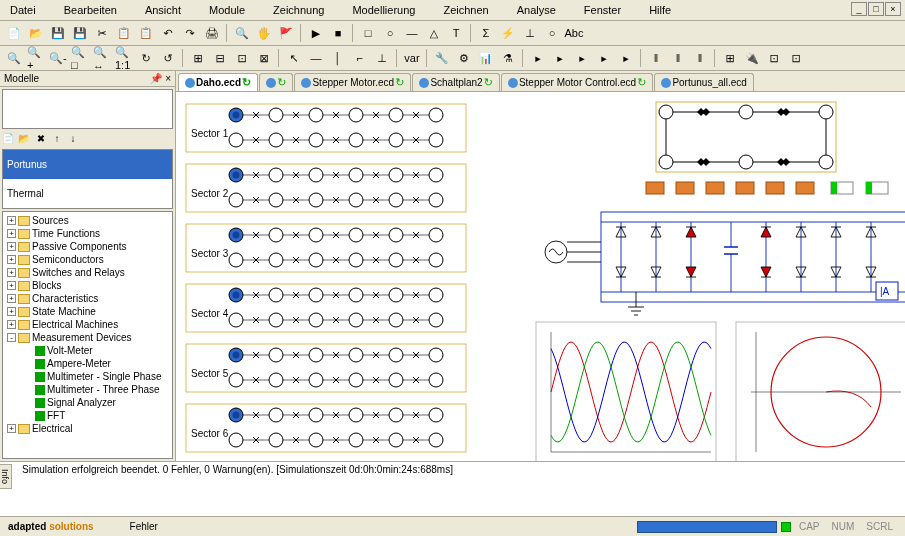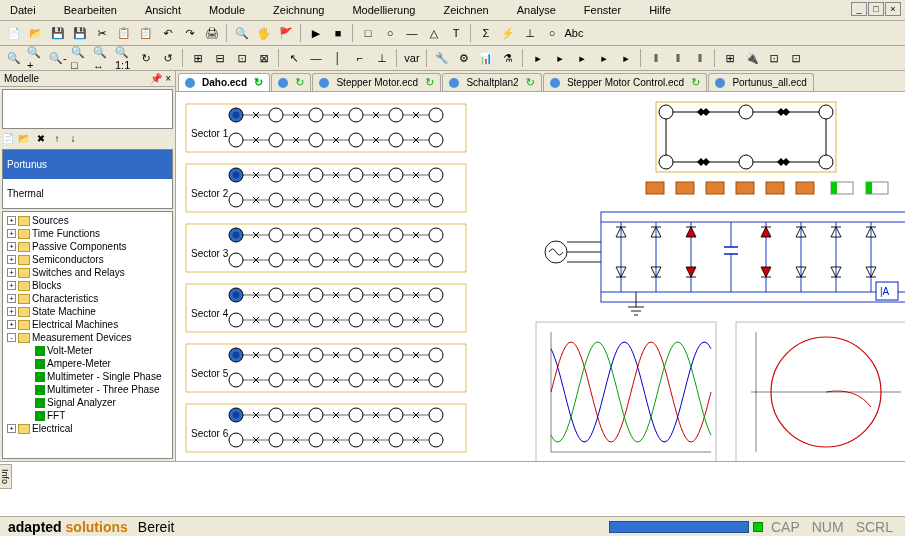--- a/index.html
+++ b/index.html
@@ -21,29 +21,29 @@
 .model-list div { padding: 9px 4px; font-size: 10px; cursor: pointer; }
 .model-list div.selected { background: #316ac5; color: white; }
 .tree { flex: 1; background: white; border: 1px solid #888; margin: 2px; overflow-y: auto; padding: 2px; }
 .tree-item { padding: 1px 2px; font-size: 10px; cursor: pointer; display: flex; align-items: center; gap: 2px; white-space: nowrap; }
 .tree-item .exp { width: 9px; height: 9px; border: 1px solid #888; text-align: center; line-height: 7px; font-size: 8px; }
 .tree-item .folder { width: 12px; height: 10px; background: #f7d774; border: 1px solid #c29a2c; }
 .tree-item .device { width: 10px; height: 10px; background: #00a000; }
 .tree-item.child { padding-left: 30px; }
 .content { flex: 1; display: flex; flex-direction: column; background: white; }
 .tabs { background: #ece9d8; border-bottom: 1px solid #aca899; padding: 2px 2px 0 2px; display: flex; gap: 1px; font-size: 10px; overflow: hidden; }
-.tab { padding: 2px 6px; background: #ece9d8; border: 1px solid #aca899; border-bottom: none; border-radius: 3px 3px 0 0; cursor: pointer; display: flex; align-items: center; gap: 7px; white-space: nowrap; }
+.tab { padding: 2px 6px; background: #ece9d8; border: 1px solid #aca899; border-bottom: none; border-radius: 3px 3px 0 0; cursor: pointer; display: flex; align-items: center; gap: 1px; white-space: nowrap; }
 .tab.active { background: white; font-weight: bold; }
 .tab-icon { width: 10px; height: 10px; background: #4a90d9; border-radius: 50%; }
 .tab-refresh { color: #0a0; font-size: 11px; }
 .canvas { flex: 1; background: white; position: relative; overflow: hidden; }
 svg.diagram { position: absolute; }
 .output-panel { height: 55px; background: white; border-top: 1px solid #aca899; padding: 2px 8px; font-size: 10px; position: relative; }
 .output-tab { position: absolute; left: -2px; top: 2px; writing-mode: vertical-rl; font-size: 9px; background: #ece9d8; border: 1px solid #aca899; padding: 4px 1px; }
-.statusbar { height: 20px; background: #ece9d8; border-top: 1px solid #aca899; display: flex; align-items: center; padding: 0 8px; font-size: 14px; gap: 10px; }
+.statusbar { height: 20px; background: #ece9d8; border-top: 1px solid #aca899; display: flex; align-items: center; padding: 0 8px; font-size: 10px; gap: 36px; }
 .statusbar .brand { font-weight: bold; }
 .statusbar .brand-accent { color: #d17a00; }
 .status-right { margin-left: auto; display: flex; gap: 4px; align-items: center; }
 .status-light { width: 10px; height: 10px; background: #0c0; border: 1px solid #080; }
 .status-ind { color: #888; padding: 0 4px; }
 </style>
 </head>
 <body>
 
 <div class="menubar">
@@ -625,25 +625,26 @@
           <ellipse cx="90" cy="70" rx="55" ry="55" fill="none" stroke="#d00000" stroke-width="1.2"></ellipse>
           <path d="M90 70 q30 -5 45 15" fill="none" stroke="#d00000"></path>
         </g>
       </svg>
     </div>
   </div>
 </div>
 
 <div class="output-panel">
   <div class="output-tab">Info</div>
+  <div style="margin-left:14px">Simulation erfolgreich beendet. 0 Fehler, 0 Warnung(en). [Simulationszeit 0d:0h:0min:24s:688ms]</div>
 </div>
 
 <div class="statusbar">
   <span><span class="brand">adapted</span> <span class="brand brand-accent">solutions</span></span>
-  <span>Bereit</span>
+  <span>Fehler</span>
   <div class="status-right">
     <div style="width:140px;height:12px;background:#3070d0;border:1px solid #205090"></div>
     <div class="status-light"></div>
     <span class="status-ind">CAP</span>
     <span class="status-ind">NUM</span>
     <span class="status-ind">SCRL</span>
   </div>
 </div>
 
 </body></html>

